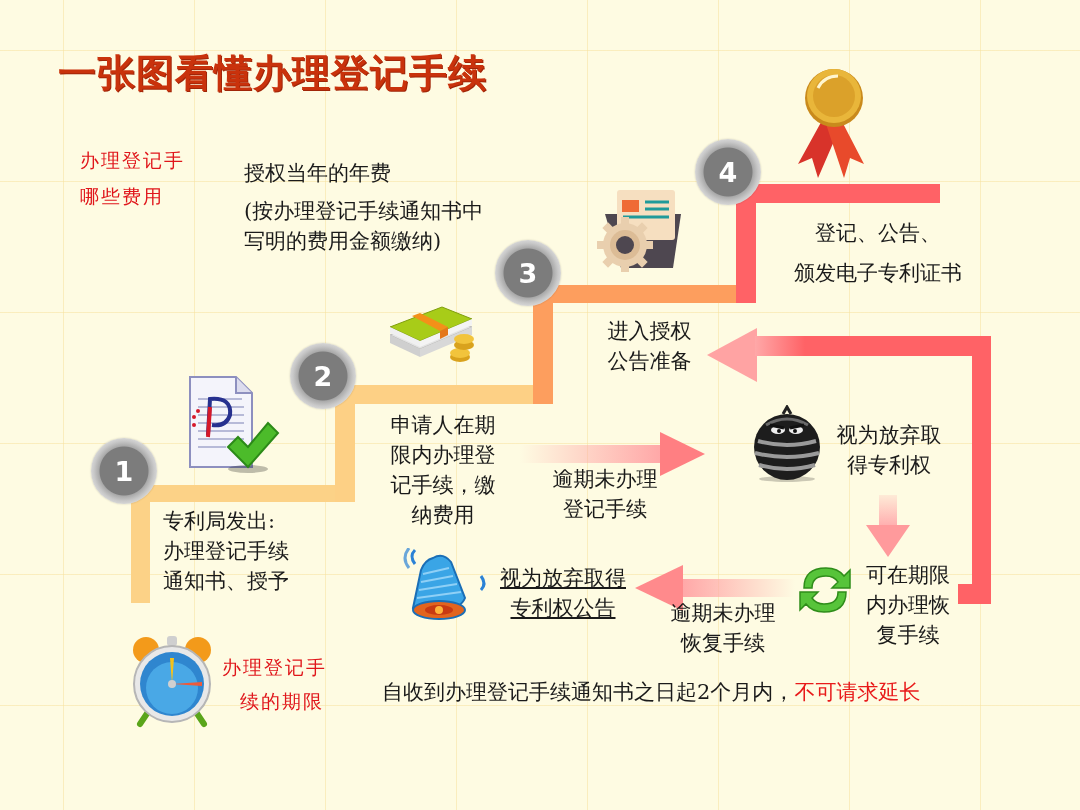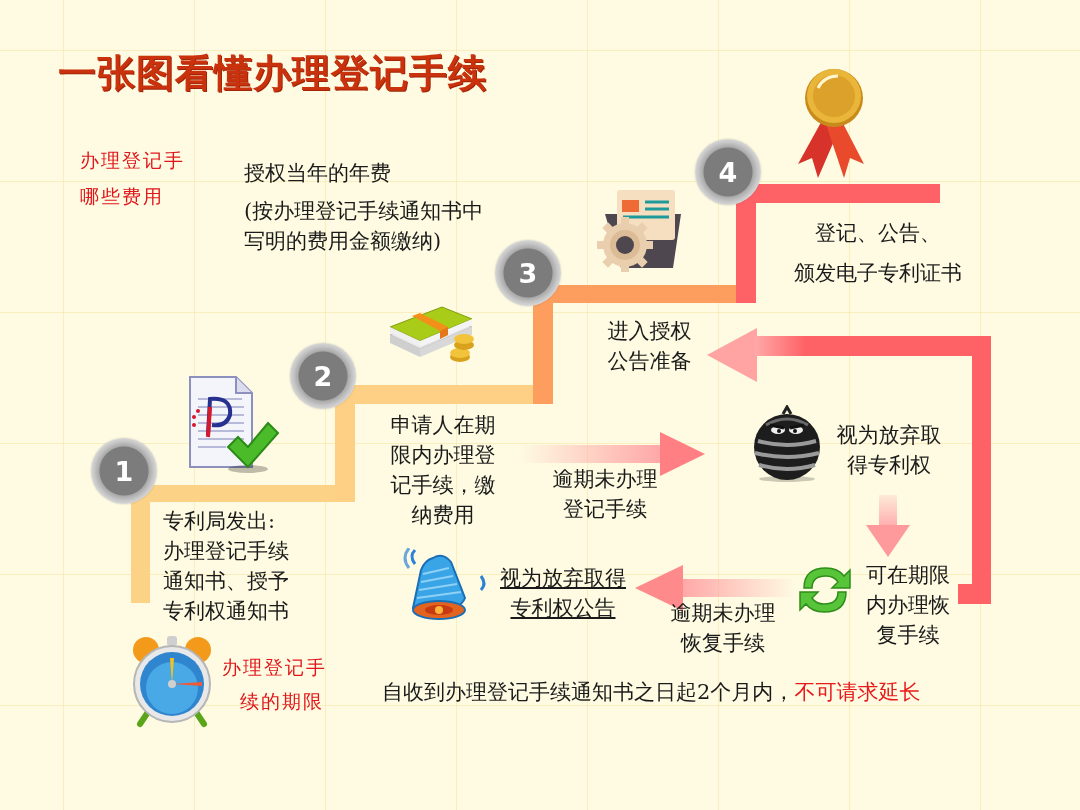--- a/index.html
+++ b/index.html
@@ -161,21 +161,20 @@
     <circle cx="44" cy="30" r="27" fill="#e9b63a"></circle>
     <circle cx="44" cy="30" r="21" fill="#dba12a"></circle>
     <path d="M28 22 Q34 10 48 10" stroke="#fff6d0" stroke-width="3" fill="none"></path>
   </svg>
 </div>
 
 <div class="abs txt" style="left:163px; top:506px;">
   <div>专利局发出:</div>
   <div>办理登记手续</div>
   <div>通知书、授予</div>
-  <div>专利权通知书</div>
 </div>
 <div class="abs txt center" style="left:378px; top:410px; width:130px;">
   <div>申请人在期</div>
   <div>限内办理登</div>
   <div>记手续，缴</div>
   <div>纳费用</div>
 </div>
 <div class="abs txt center" style="left:592px; top:316px; width:115px;">
   <div>进入授权</div>
   <div>公告准备</div>

